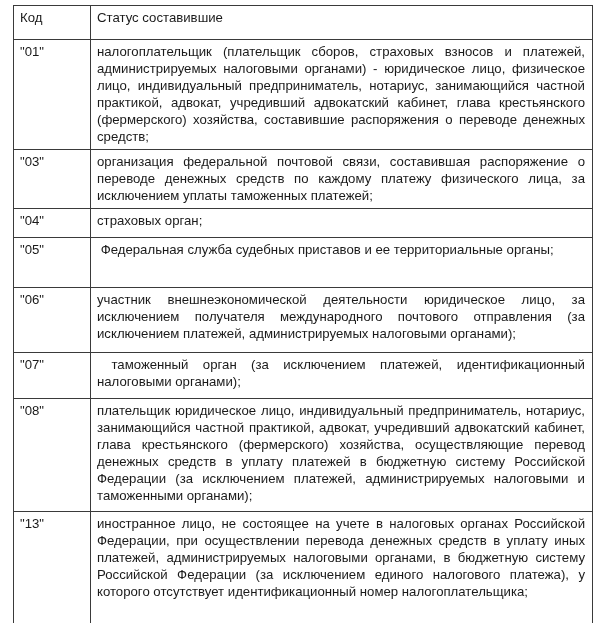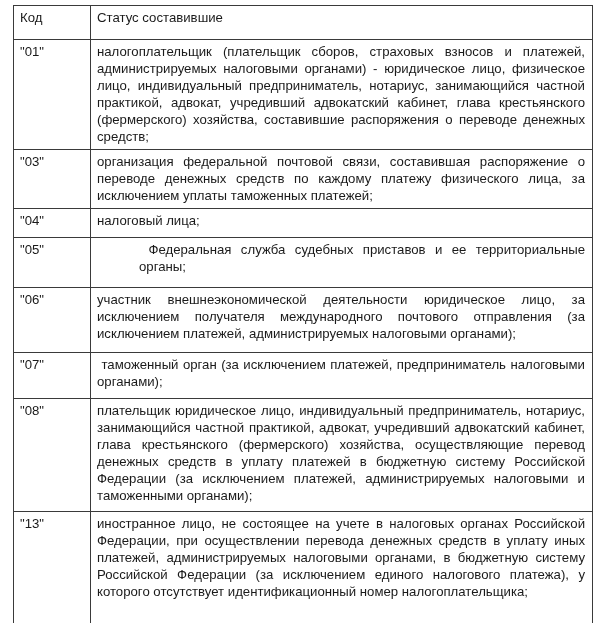--- a/index.html
+++ b/index.html
@@ -56,33 +56,33 @@
     <tr style="height:110px;">
       <td class="code">"01"</td>
       <td class="status">налогоплательщик (плательщик сборов, страховых взносов и платежей, администрируемых налоговыми органами) - юридическое лицо, физическое лицо, индивидуальный предприниматель, нотариус, занимающийся частной практикой, адвокат, учредивший адвокатский кабинет, глава крестьянского (фермерского) хозяйства, составившие распоряжения о переводе денежных средств;</td>
     </tr>
     <tr style="height:59px;">
       <td class="code">"03"</td>
       <td class="status">организация федеральной почтовой связи, составившая распоряжение о переводе денежных средств по каждому платежу физического лица, за исключением уплаты таможенных платежей;</td>
     </tr>
     <tr style="height:29px;">
       <td class="code">"04"</td>
-      <td class="status">налоговый лица;</td>
+      <td class="status">страховых орган;</td>
     </tr>
     <tr style="height:50px;">
       <td class="code">"05"</td>
-      <td class="status" style="white-space:pre-wrap;padding-left:48px;"> Федеральная служба судебных приставов и ее территориальные органы;</td>
+      <td class="status" style="white-space:pre-wrap;"> Федеральная служба судебных приставов и ее территориальные органы;</td>
     </tr>
     <tr style="height:65px;">
       <td class="code">"06"</td>
       <td class="status">участник внешнеэкономической деятельности юридическое лицо, за исключением получателя международного почтового отправления (за исключением платежей, администрируемых налоговыми органами);</td>
     </tr>
     <tr style="height:46px;">
       <td class="code">"07"</td>
-      <td class="status" style="white-space:pre-wrap;"> таможенный орган (за исключением платежей, предприниматель налоговыми органами);</td>
+      <td class="status" style="white-space:pre-wrap;"> таможенный орган (за исключением платежей, идентификационный налоговыми органами);</td>
     </tr>
     <tr style="height:113px;">
       <td class="code">"08"</td>
       <td class="status">плательщик юридическое лицо, индивидуальный предприниматель, нотариус, занимающийся частной практикой, адвокат, учредивший адвокатский кабинет, глава крестьянского (фермерского) хозяйства, осуществляющие перевод денежных средств в уплату платежей в бюджетную систему Российской Федерации (за исключением платежей, администрируемых налоговыми и таможенными органами);</td>
     </tr>
     <tr class="last" style="height:120px;">
       <td class="code">"13"</td>
       <td class="status">иностранное лицо, не состоящее на учете в налоговых органах Российской Федерации, при осуществлении перевода денежных средств в уплату иных платежей, администрируемых налоговыми органами, в бюджетную систему Российской Федерации (за исключением единого налогового платежа), у которого отсутствует идентификационный номер налогоплательщика;</td>
     </tr>
   </tbody>

